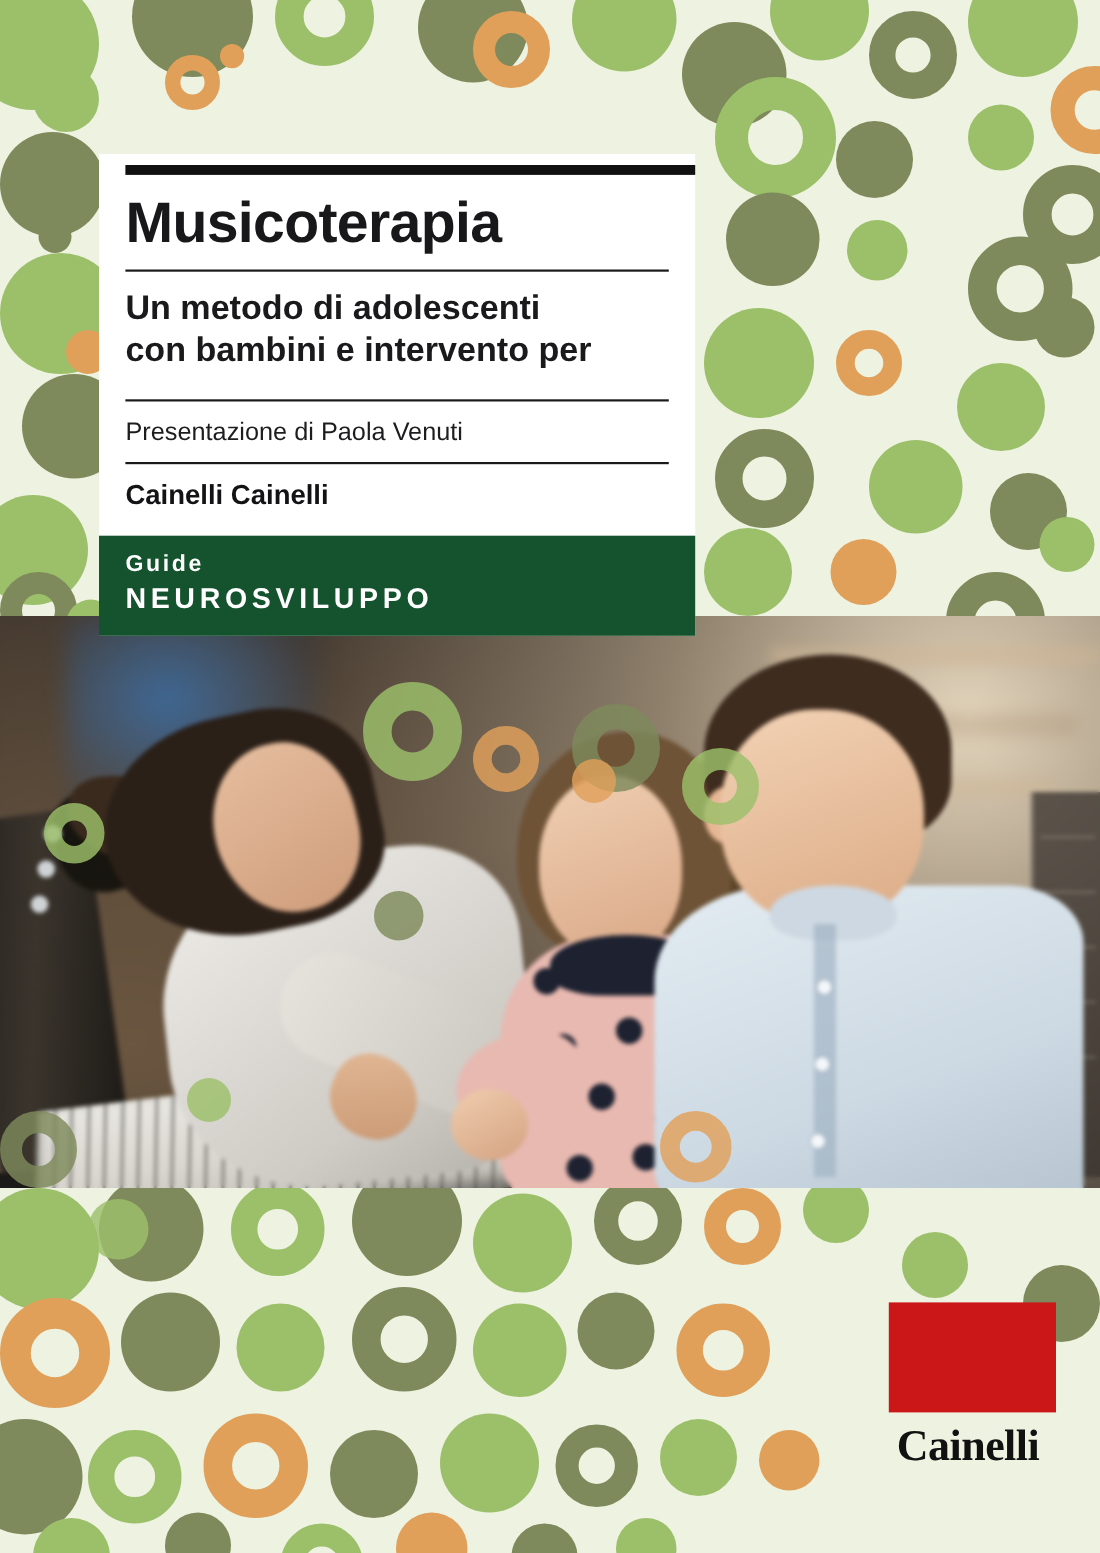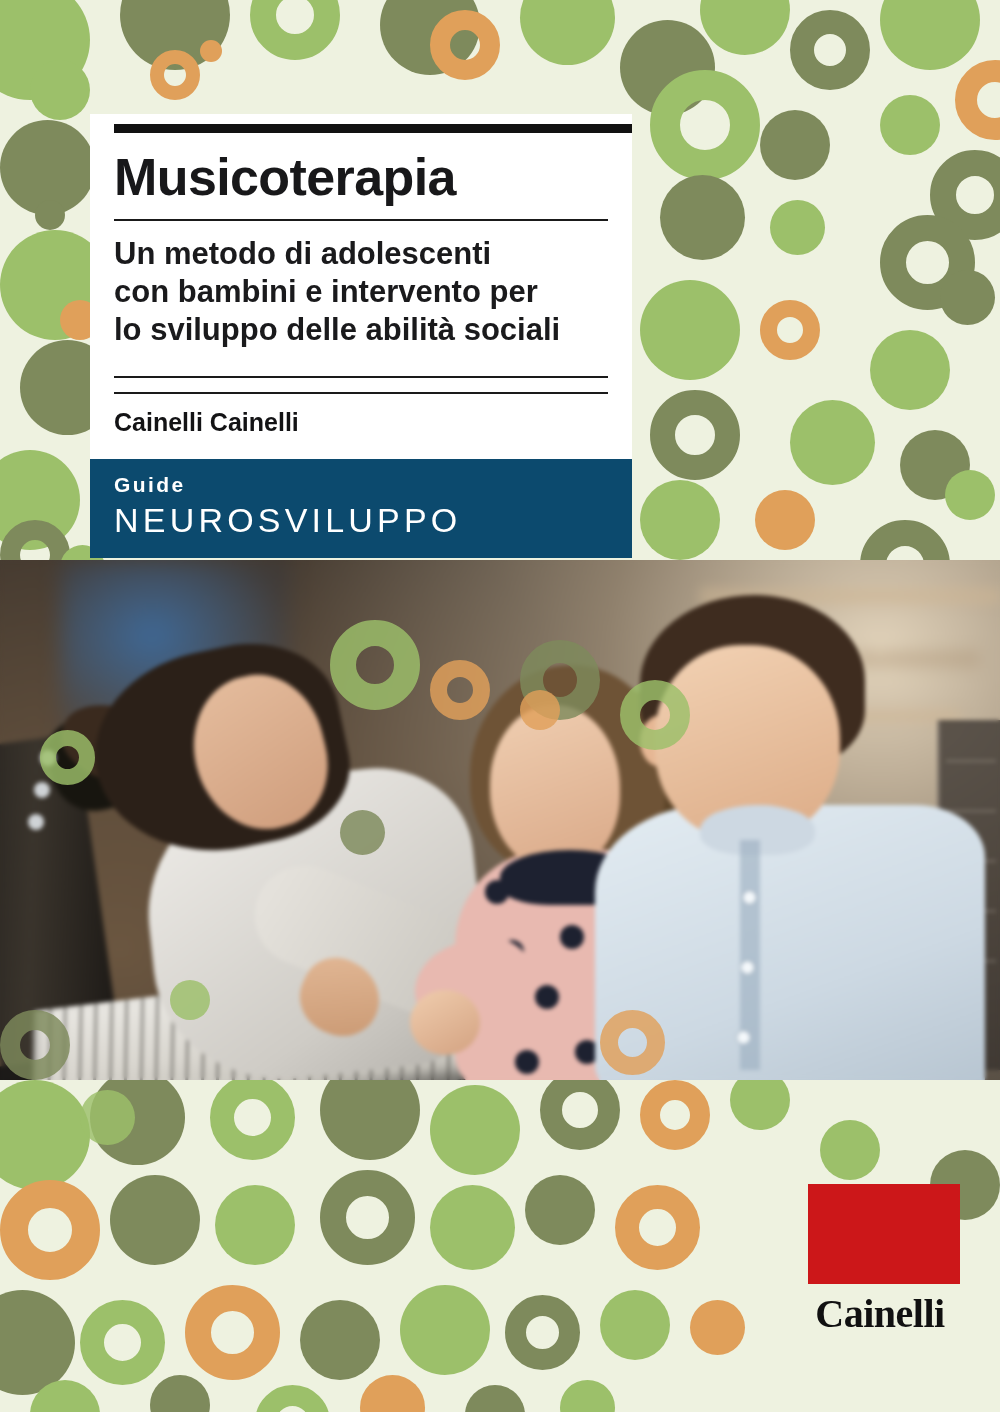--- a/index.html
+++ b/index.html
@@ -335,21 +335,21 @@
     position: absolute;
     inset: 0;
     backdrop-filter: blur(2px);
     pointer-events: none;
   }
 
   
   .textblock {
     position: absolute;
     left: 90px;
-    top: 114px;
+    top: 140px;
     width: 542px;
     background: #ffffff;
     padding: 0 0 0 0;
     box-sizing: border-box;
   }
   .top-rule {
     height: 9px;
     background: #111111;
     margin: 0 0 0 0;
     width: 518px;
@@ -383,37 +383,37 @@
     margin: 12px 24px 14px 24px;
     font-weight: normal;
   }
   .author {
     font-size: 25px;
     font-weight: bold;
     color: #131315;
     margin: 10px 24px 22px 24px;
   }
   .series-bar {
-    background: #0c4a6e;
+    background: #14532d;
     padding: 14px 24px 18px 24px;
     width: 542px;
     box-sizing: border-box;
   }
   .series-name {
     color: #ffffff;
     font-size: 21px;
     font-weight: bold;
     letter-spacing: 2.4px;
   }
   .series-sub {
     color: #ffffff;
-    font-size: 34px;
+    font-size: 26px;
     letter-spacing: 4.2px;
     margin-top: 4px;
-    font-weight: normal;
+    font-weight: bold;
   }
 
   
   .logo {
     position: absolute;
     right: 40px;
     bottom: 75px;
     width: 160px;
     text-align: center;
   }
@@ -637,23 +637,23 @@
 
   <div class="textblock">
     <div class="top-rule"></div>
     <div class="title">
       <div>Musicoterapia</div>
     </div>
     <div class="rule"></div>
     <div class="subtitle">
       <div>Un metodo di adolescenti</div>
       <div>con bambini e intervento per</div>
-      <div>lo sviluppo delle abilità sociali</div>
     </div>
     <div class="rule" style="margin-top:26px;"></div>
+    <div class="presentation">Presentazione di Paola Venuti</div>
     <div class="rule"></div>
     <div class="author">Cainelli Cainelli</div>
     <div class="series-bar">
       <div class="series-name">Guide</div>
       <div class="series-sub">NEUROSVILUPPO</div>
     </div>
   </div>
 
   <div class="logo">
     <div class="logo-square"></div>

